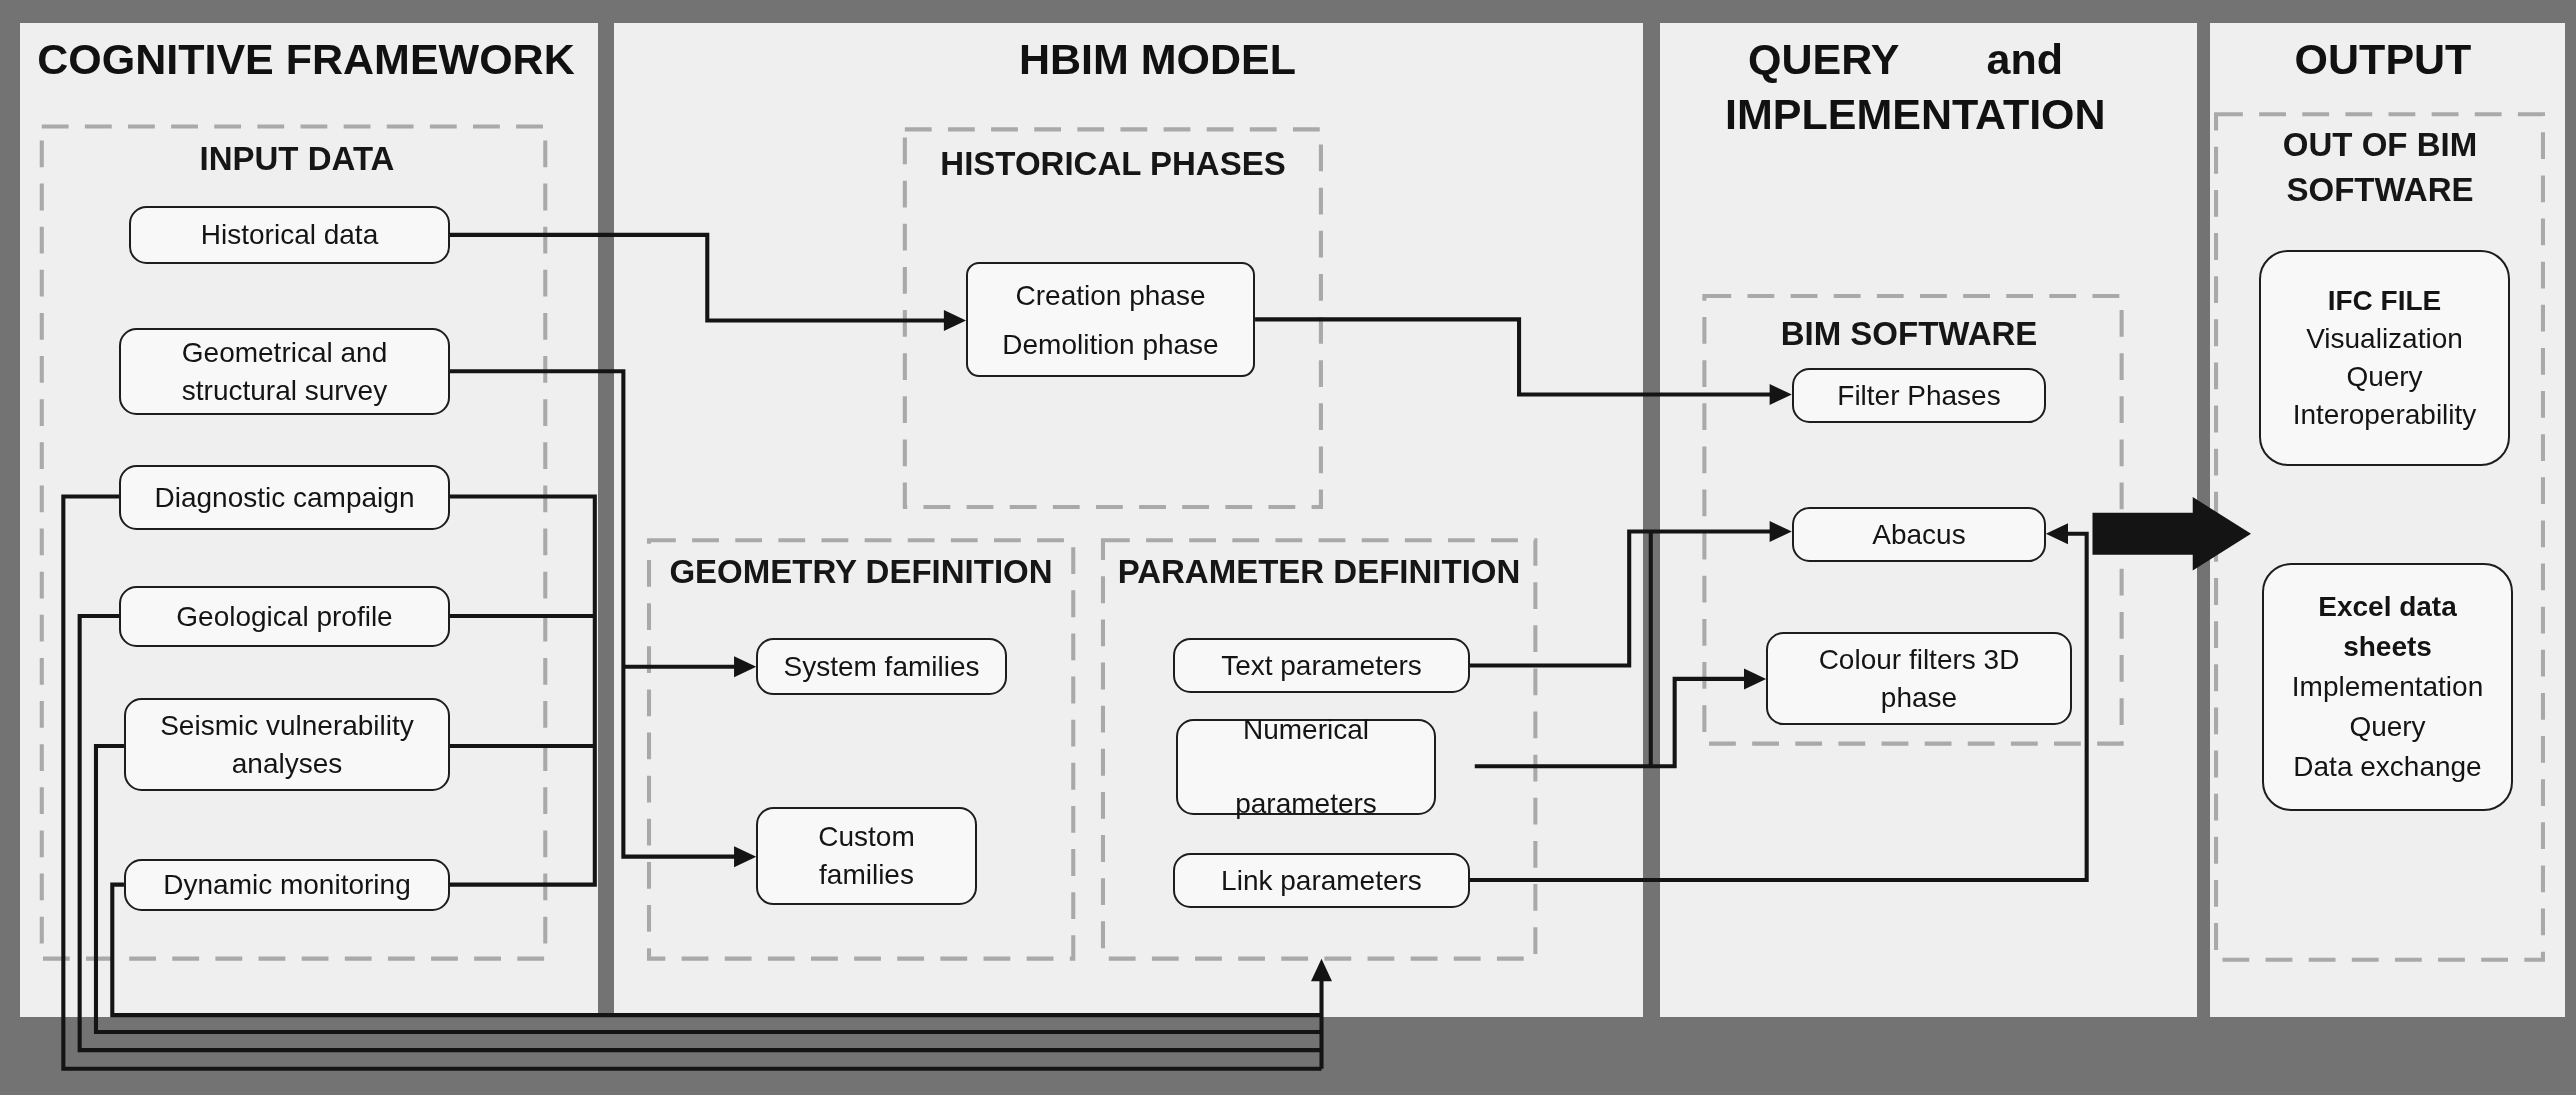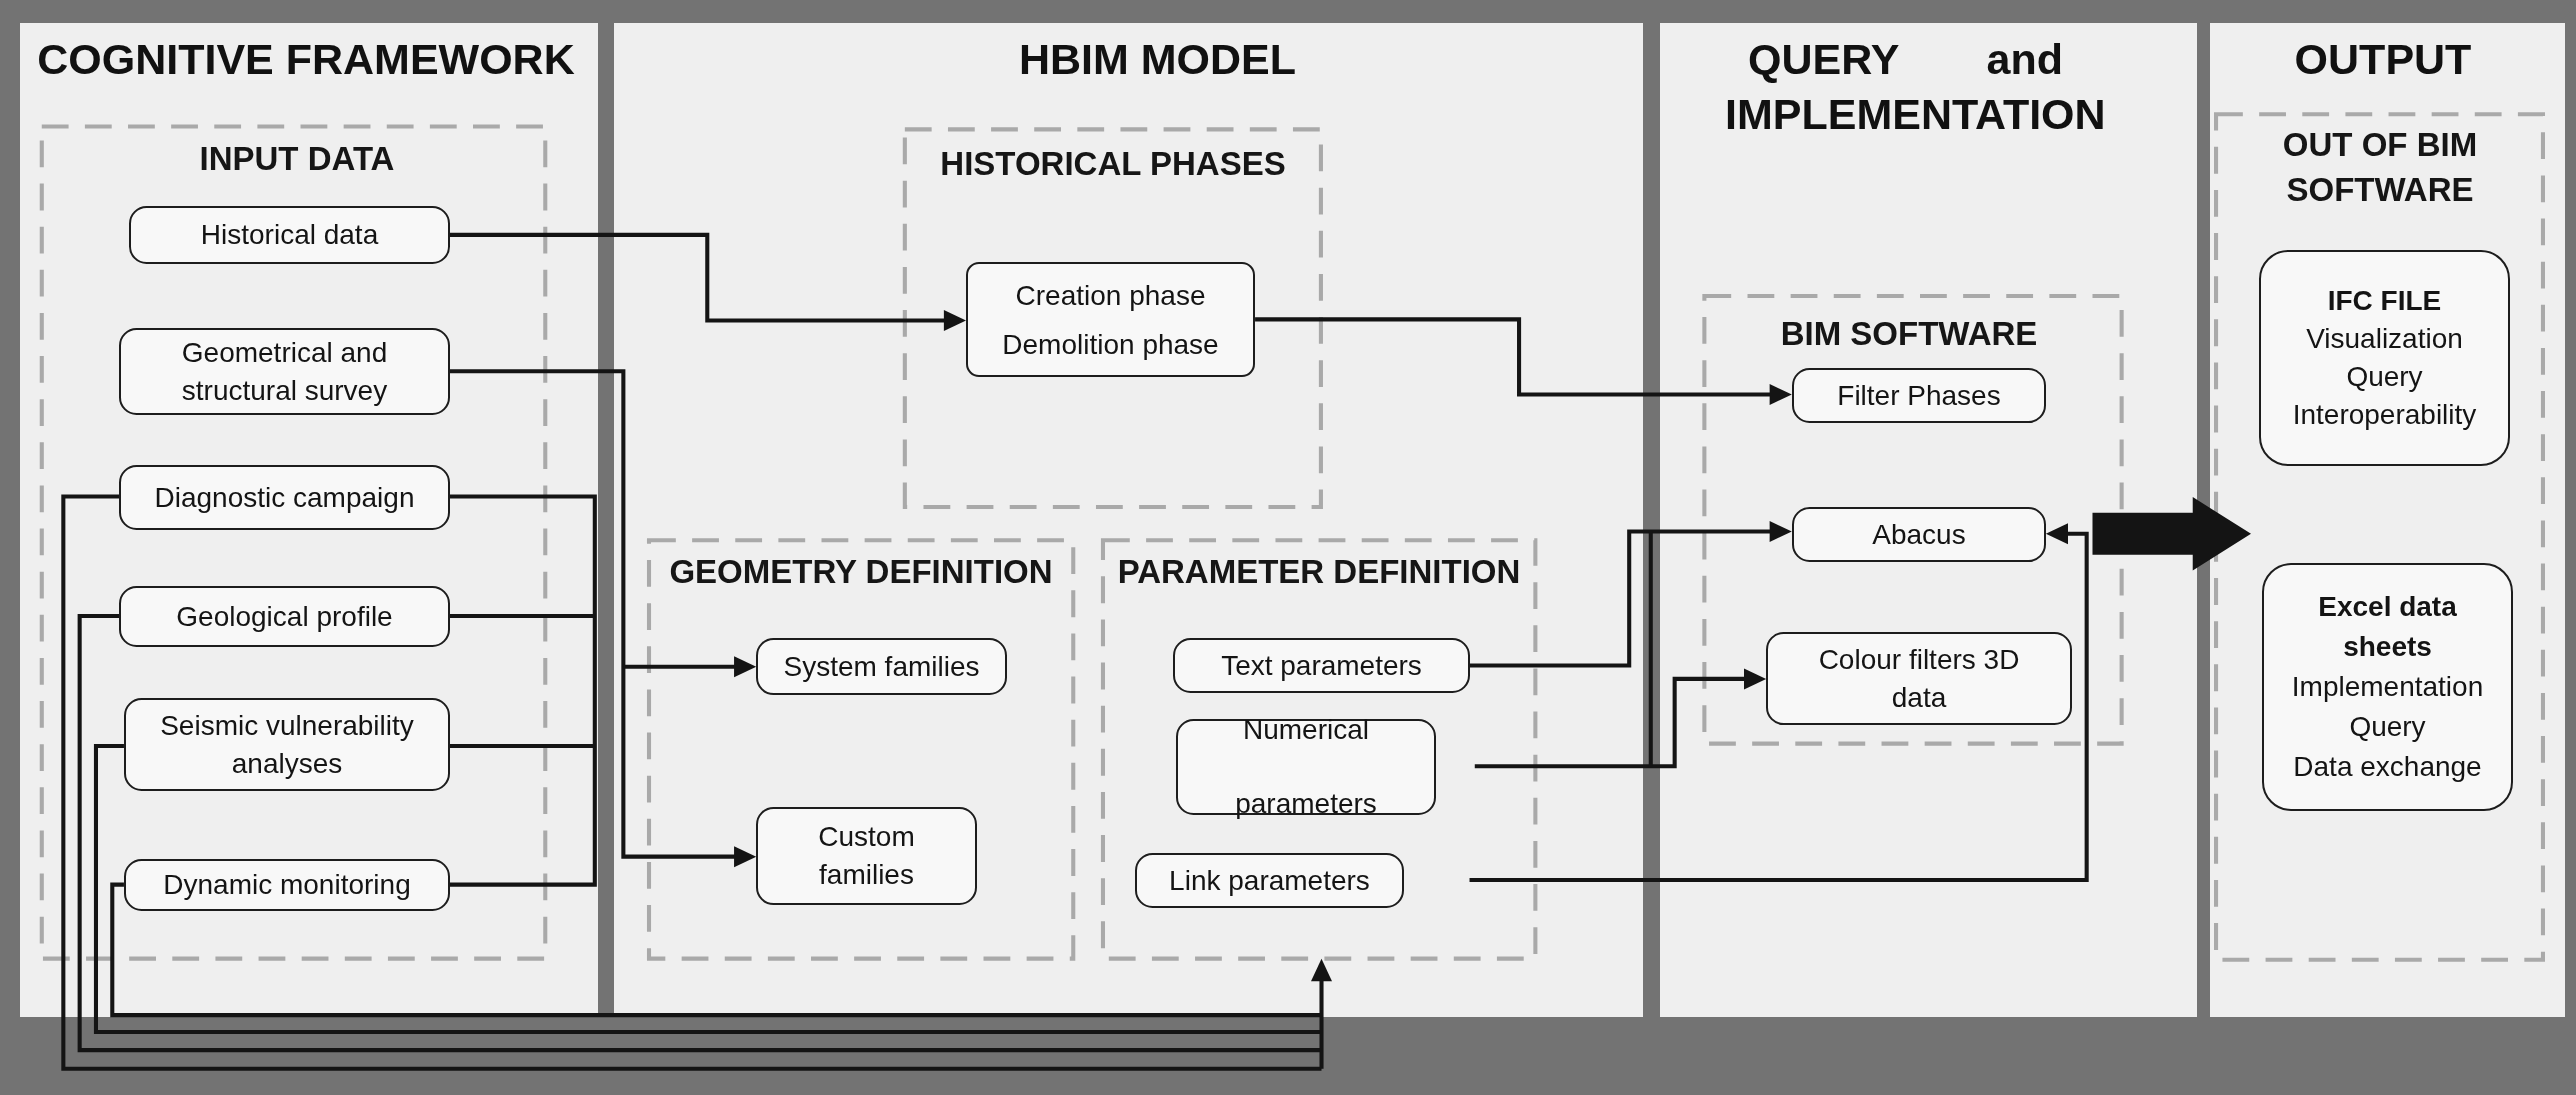--- a/index.html
+++ b/index.html
@@ -122,33 +122,33 @@
     <span>Custom</span>
     <span>families</span>
   </div>
   <div class="box" style="left:1173px;top:638px;width:297px;height:55px;">
     <span>Text parameters</span>
   </div>
   <div class="box" style="left:1176px;top:719px;width:260px;height:96px;gap:36px;">
     <span>Numerical</span>
     <span>parameters</span>
   </div>
-  <div class="box" style="left:1135px;top:853px;width:269px;height:55px;">
+  <div class="box" style="left:1173px;top:853px;width:297px;height:55px;">
     <span>Link parameters</span>
   </div>
 
   <div class="box" style="left:1792px;top:368px;width:254px;height:55px;">
     <span>Filter Phases</span>
   </div>
   <div class="box" style="left:1792px;top:507px;width:254px;height:55px;">
     <span>Abacus</span>
   </div>
   <div class="box" style="left:1766px;top:632px;width:306px;height:93px;">
     <span>Colour filters 3D</span>
-    <span>data</span>
+    <span>phase</span>
   </div>
 
   <div class="box" style="left:2259px;top:250px;width:251px;height:216px;border-radius:29px;">
     <span class="b">IFC FILE</span>
     <span>Visualization</span>
     <span>Query</span>
     <span>Interoperability</span>
   </div>
   <div class="box" style="left:2262px;top:563px;width:251px;height:248px;border-radius:29px;line-height:40px;">
     <span class="b">Excel data</span>

